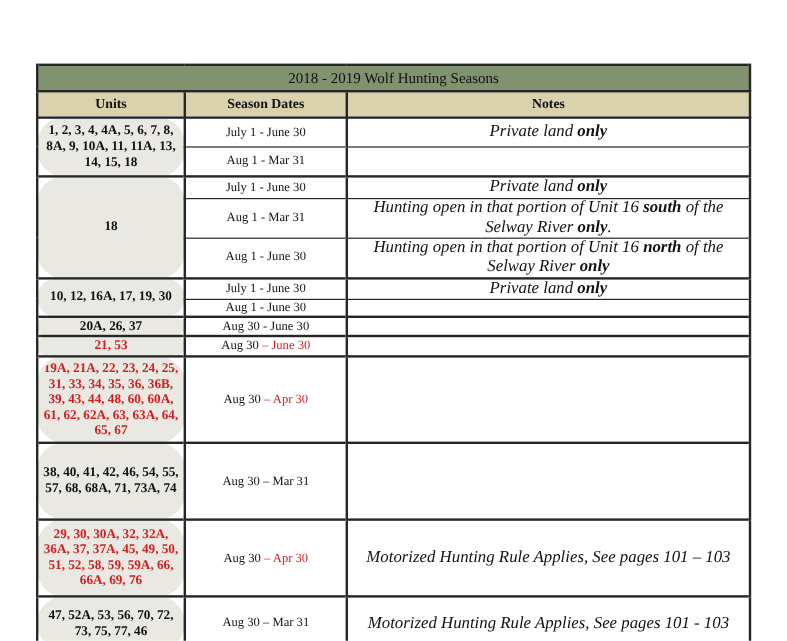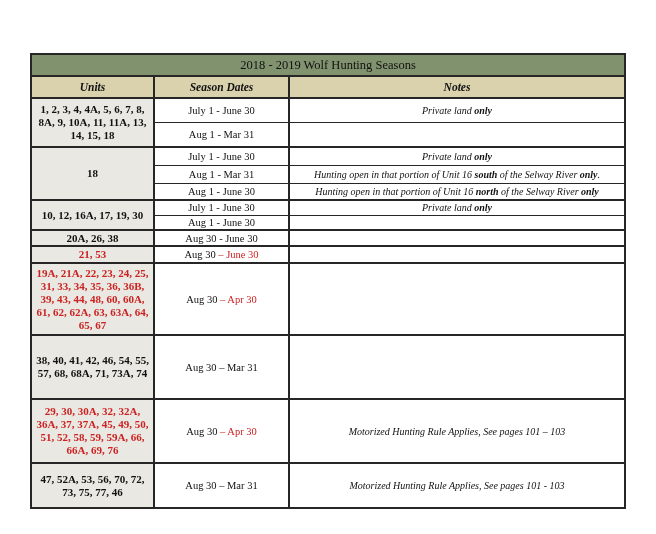--- a/index.html
+++ b/index.html
@@ -24,42 +24,42 @@
     border:1px solid var(--border);
     border-left-width:2px;border-right-width:2px;
     padding:0 4px;overflow:hidden;
   }
   tr.title-row{height:22px;}
   tr.title-row th{
     background:var(--title-bg);
     font-weight:normal;font-size:12.5px;text-align:center;
     border-bottom-width:2px;
   }
-  tr.header-row{height:22px;font-style:italic;}
+  tr.header-row{height:22px;}
   tr.header-row th{
     background:var(--header-bg);
     font-weight:bold;font-size:11.5px;text-align:center;
     border-bottom-width:2px;border-top-width:2px;
   }
   td.units{
     background:var(--units-bg);
     font-weight:bold;font-size:11px;line-height:13px;
     text-align:center;vertical-align:middle;
   }
   td.units.red{color:var(--red);}
   td.date{
     background:#ffffff;font-size:10.5px;text-align:center;vertical-align:middle;
   }
   td.note{
-    background:#ffffff;font-size:10px;font-style:italic;
+    background:#ffffff;font-size:14px;font-style:italic;
     text-align:center;vertical-align:middle;
   }
   td.note .bold{font-weight:bold;}
   .red-seg{color:var(--red);}
-  tr.group-start td{border-top-width:2px;}
+  tr.group-start td{border-top-width:2px;border-radius:22px;}
 </style>
 </head>
 <body>
 
 <table class="seasons">
   <colgroup>
     <col style="width:123px">
     <col style="width:135px">
     <col style="width:336px">
   </colgroup>
@@ -99,21 +99,21 @@
       <tr class="group-start" style="height: 15px;">
         <td class="units" rowspan="2">10, 12, 16A, 17, 19, 30</td>
         <td class="date"><span>July 1 - June 30</span></td>
         <td class="note"><span>Private land </span><span class="bold">only</span></td>
       </tr>
       <tr style="height: 15px;">
         <td class="date"><span>Aug 1 - June 30</span></td>
         <td class="note"></td>
       </tr>
       <tr class="group-start" style="height: 16px;">
-        <td class="units" rowspan="1">20A, 26, 38</td>
+        <td class="units" rowspan="1">20A, 26, 37</td>
         <td class="date"><span>Aug 30 - June 30</span></td>
         <td class="note"></td>
       </tr>
       <tr class="group-start" style="height: 17px;">
         <td class="units red" rowspan="1">21, 53</td>
         <td class="date"><span>Aug 30 </span><span class="red-seg">– June 30</span></td>
         <td class="note"></td>
       </tr>
       <tr class="group-start" style="height: 72px;">
         <td class="units red" rowspan="1">19A, 21A, 22, 23, 24, 25, 31, 33, 34, 35, 36, 36B, 39, 43, 44, 48, 60, 60A, 61, 62, 62A, 63, 63A, 64, 65, 67</td>

